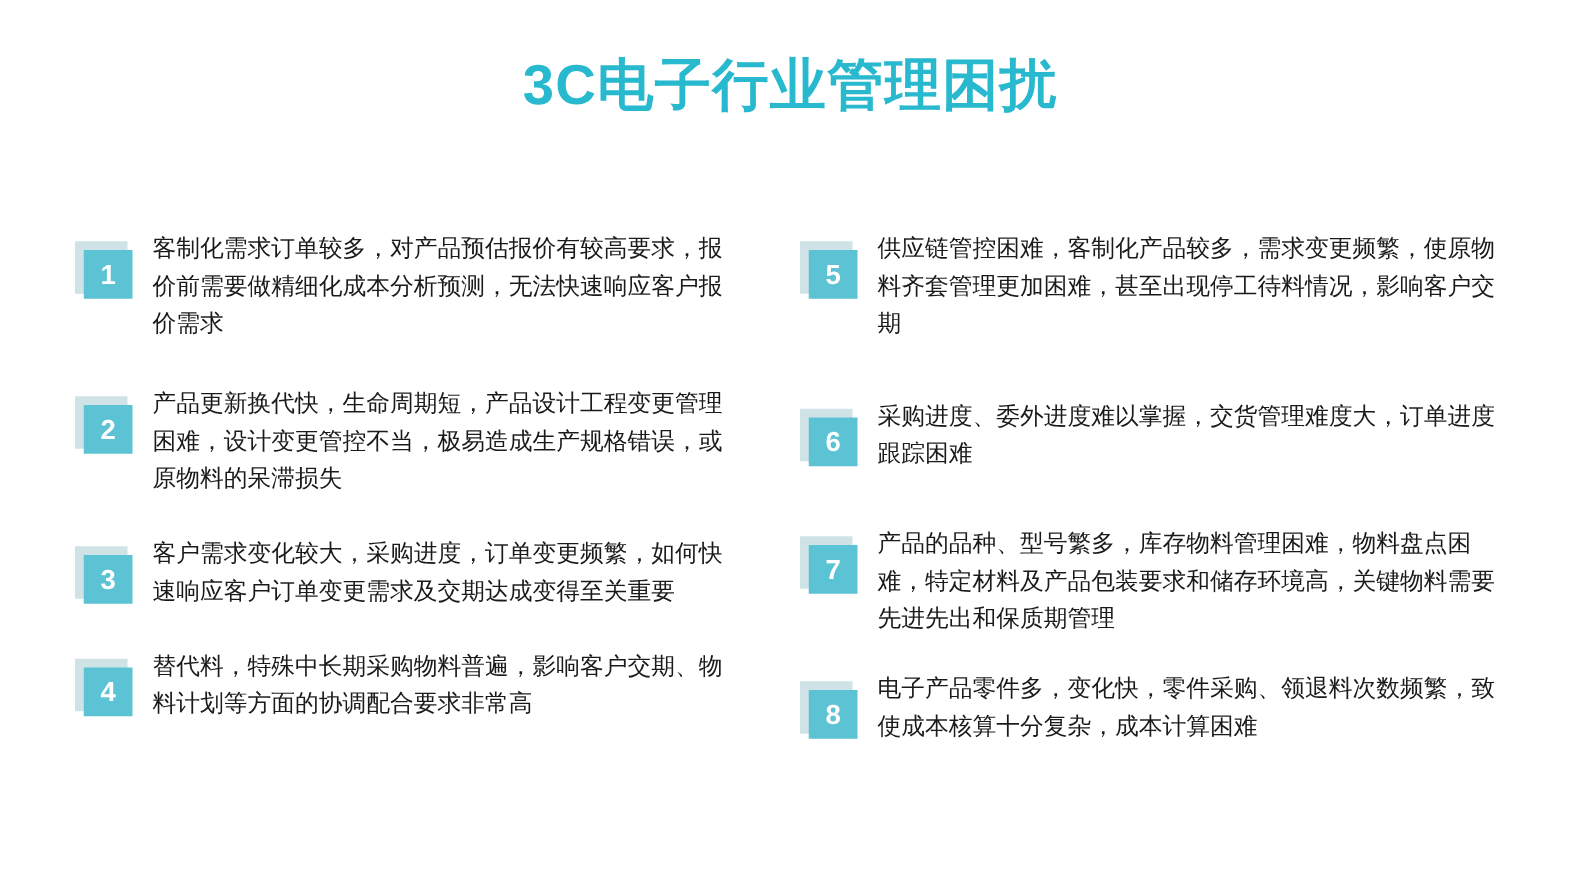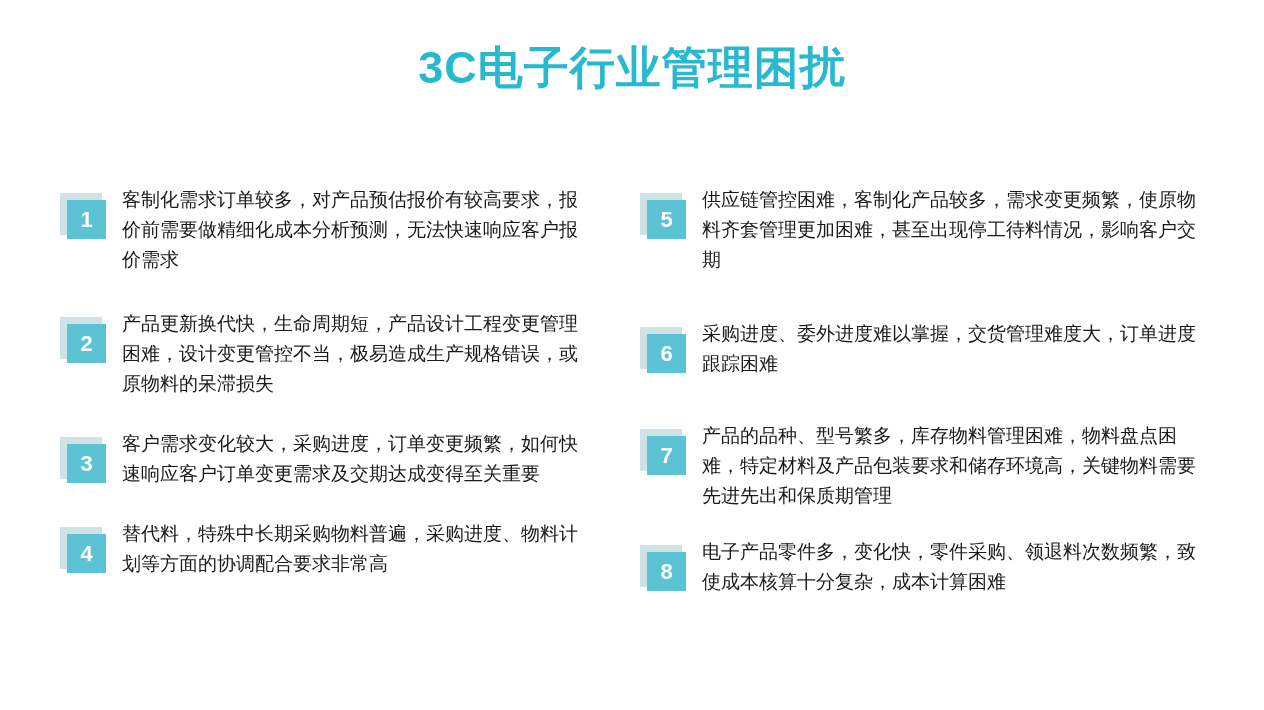--- a/index.html
+++ b/index.html
@@ -138,21 +138,21 @@
           <div class="badge">3</div>
         </div>
         <div class="item-text">客户需求变化较大，采购进度，订单变更频繁，如何快速响应客户订单变更需求及交期达成变得至关重要</div>
       </div>
 
       <div class="item i4">
         <div class="badge-wrap">
           <div class="badge-shadow"></div>
           <div class="badge">4</div>
         </div>
-        <div class="item-text">替代料，特殊中长期采购物料普遍，采购进度、物料计划等方面的协调配合要求非常高</div>
+        <div class="item-text">替代料，特殊中长期采购物料普遍，影响客户交期、物料计划等方面的协调配合要求非常高</div>
       </div>
 
     </div>
 
     <div class="column right">
 
       <div class="item i5">
         <div class="badge-wrap">
           <div class="badge-shadow"></div>
           <div class="badge">5</div>

